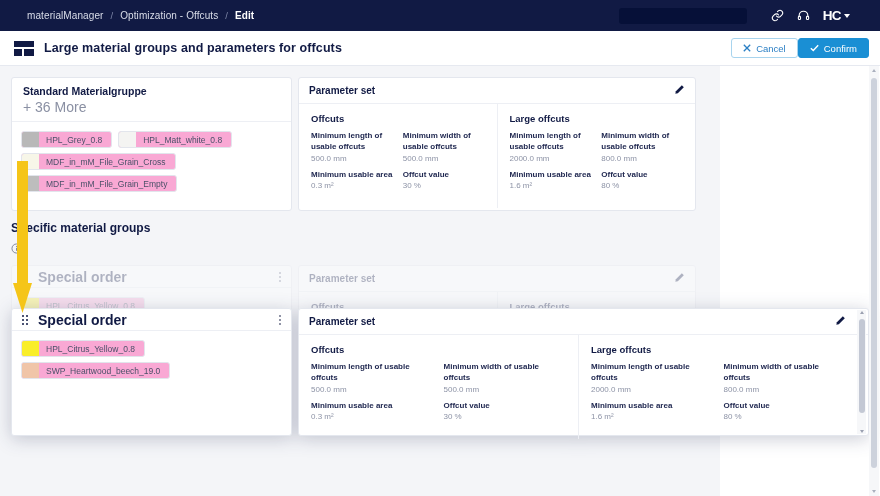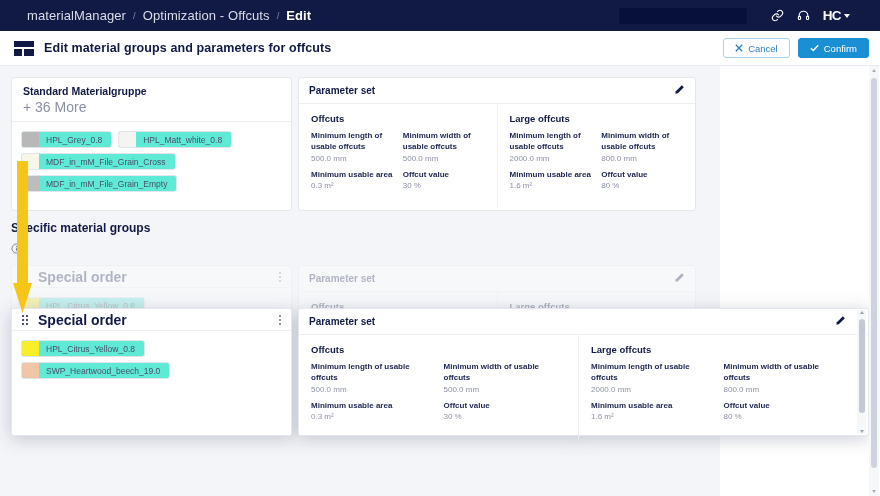--- a/index.html
+++ b/index.html
@@ -10,21 +10,21 @@
     overflow: hidden;
   }
   #app { position: relative; width: 880px; height: 496px; overflow: hidden; background:#fff; }
 
   
   .topbar {
     position: absolute; left:0; top:0; width:880px; height:31px;
     background:#111a44; display:flex; align-items:center;
   }
   .crumbs { display:flex; align-items:center; padding-left:27px; gap:7px; }
-  .crumb { font-size:13px; color:#d9dde9; letter-spacing:.1px; }
+  .crumb { font-size:10px; color:#d9dde9; letter-spacing:.1px; }
   .crumb.active { color:#ffffff; font-weight:bold; }
   .crumb-sep { font-size:9.5px; color:#7e87a8; }
   .top-right { margin-left:auto; display:flex; align-items:center; gap:0; padding-right:26px; }
   .nav-search {
     width:128px; height:16px; background:#061038; border-radius:3px; margin-right:18px;
     border:none; outline:none; color:#cfd6e8; font-size:9px; padding:0 6px;
     font-family:"Liberation Sans", sans-serif;
   }
   .nav-icon { width:26px; height:26px; display:flex; align-items:center; justify-content:center; cursor:pointer; }
   .nav-logo { display:flex; align-items:center; gap:3px; margin-left:6px; cursor:pointer; padding-right:4px;}
@@ -32,21 +32,21 @@
   .caret-dn { width:0;height:0;border-left:3.5px solid transparent;border-right:3.5px solid transparent;border-top:4px solid #fff; }
 
   
   .titlebar {
     position:absolute; left:0; top:31px; width:880px; height:35px;
     background:#ffffff; border-bottom:1px solid #e6e9f0;
     display:flex; align-items:center; padding:0 11px 0 14px;
   }
   .title-icon { width:20px; height:15px; position:relative; margin-right:10px; flex:none; }
   .title-text { font-size:12.5px; font-weight:bold; color:#111a44; letter-spacing:.1px; }
-  .title-actions { margin-left:auto; display:flex; gap:8px; }
+  .title-actions { margin-left:auto; display:flex; }
   .btn {
     height:20px; border-radius:3px; display:flex; align-items:center; gap:5px;
     padding:0 11px; font-size:9.5px; cursor:pointer; user-select:none;
   }
   .btn-cancel { background:#fff; border:1px solid #a8d4ee; color:#2b7fc4; }
   .btn-confirm { background:#1a8fd4; border:1px solid #1a8fd4; color:#fff; }
 
   
   .page {
     position:absolute; left:0; top:66px; width:720px; height:430px;
@@ -57,21 +57,21 @@
   .card { background:#fff; border:1px solid #e4e7ee; border-radius:3px; }
 
   
   .group-card { width:281px; flex:none; }
   .group-head { padding:7px 11px 6px 11px; border-bottom:1px solid #edeff4; }
   .group-title { font-size:10.5px; font-weight:bold; color:#111a44; }
   .group-sub { font-size:14px; color:#8a90a3; margin-top:2px; }
   .group-body { padding:9px 9px 10px 9px; display:flex; flex-wrap:wrap; gap:5px 6px; align-content:flex-start; }
   .chip {
     display:inline-flex; align-items:center; gap:7px; height:17px;
-    border:1px solid #e2e5ec; border-radius:3px; background:#5eead4; padding:0 9px 0 0;
+    border:1px solid #e2e5ec; border-radius:3px; background:#f9a8d4; padding:0 9px 0 0;
     font-size:8.5px; color:#4a5068; white-space:nowrap;
   }
   .chip .sw { width:17px; height:15px; border-radius:2px 0 0 2px; flex:none; }
 
   
   .param-card { flex:1; }
   .param-head {
     height:26px; display:flex; align-items:center; padding:0 10px;
     border-bottom:1px solid #edeff4;
   }
@@ -160,21 +160,21 @@
   </div>
 
   <div class="titlebar">
     <span class="title-icon">
       <svg width="20" height="15" viewBox="0 0 20 15">
         <rect x="0" y="0" width="20" height="6" fill="#111a44"></rect>
         <rect x="0" y="8" width="8" height="7" fill="#111a44"></rect>
         <rect x="10" y="8" width="10" height="7" fill="#111a44"></rect>
       </svg>
     </span>
-    <span class="title-text">Edit material groups and parameters for offcuts</span>
+    <span class="title-text">Large material groups and parameters for offcuts</span>
     <div class="title-actions">
       <div class="btn btn-cancel">
         <svg width="8" height="8" viewBox="0 0 10 10" stroke="#2b7fc4" stroke-width="1.6">
           <line x1="1" y1="1" x2="9" y2="9"></line>
             <line x1="9" y1="1" x2="1" y2="9"></line>
         </svg>
         <span>Cancel</span>
       </div>
       <div class="btn btn-confirm">
         <svg width="9" height="8" viewBox="0 0 11 9" stroke="#ffffff" stroke-width="1.7" fill="none">

